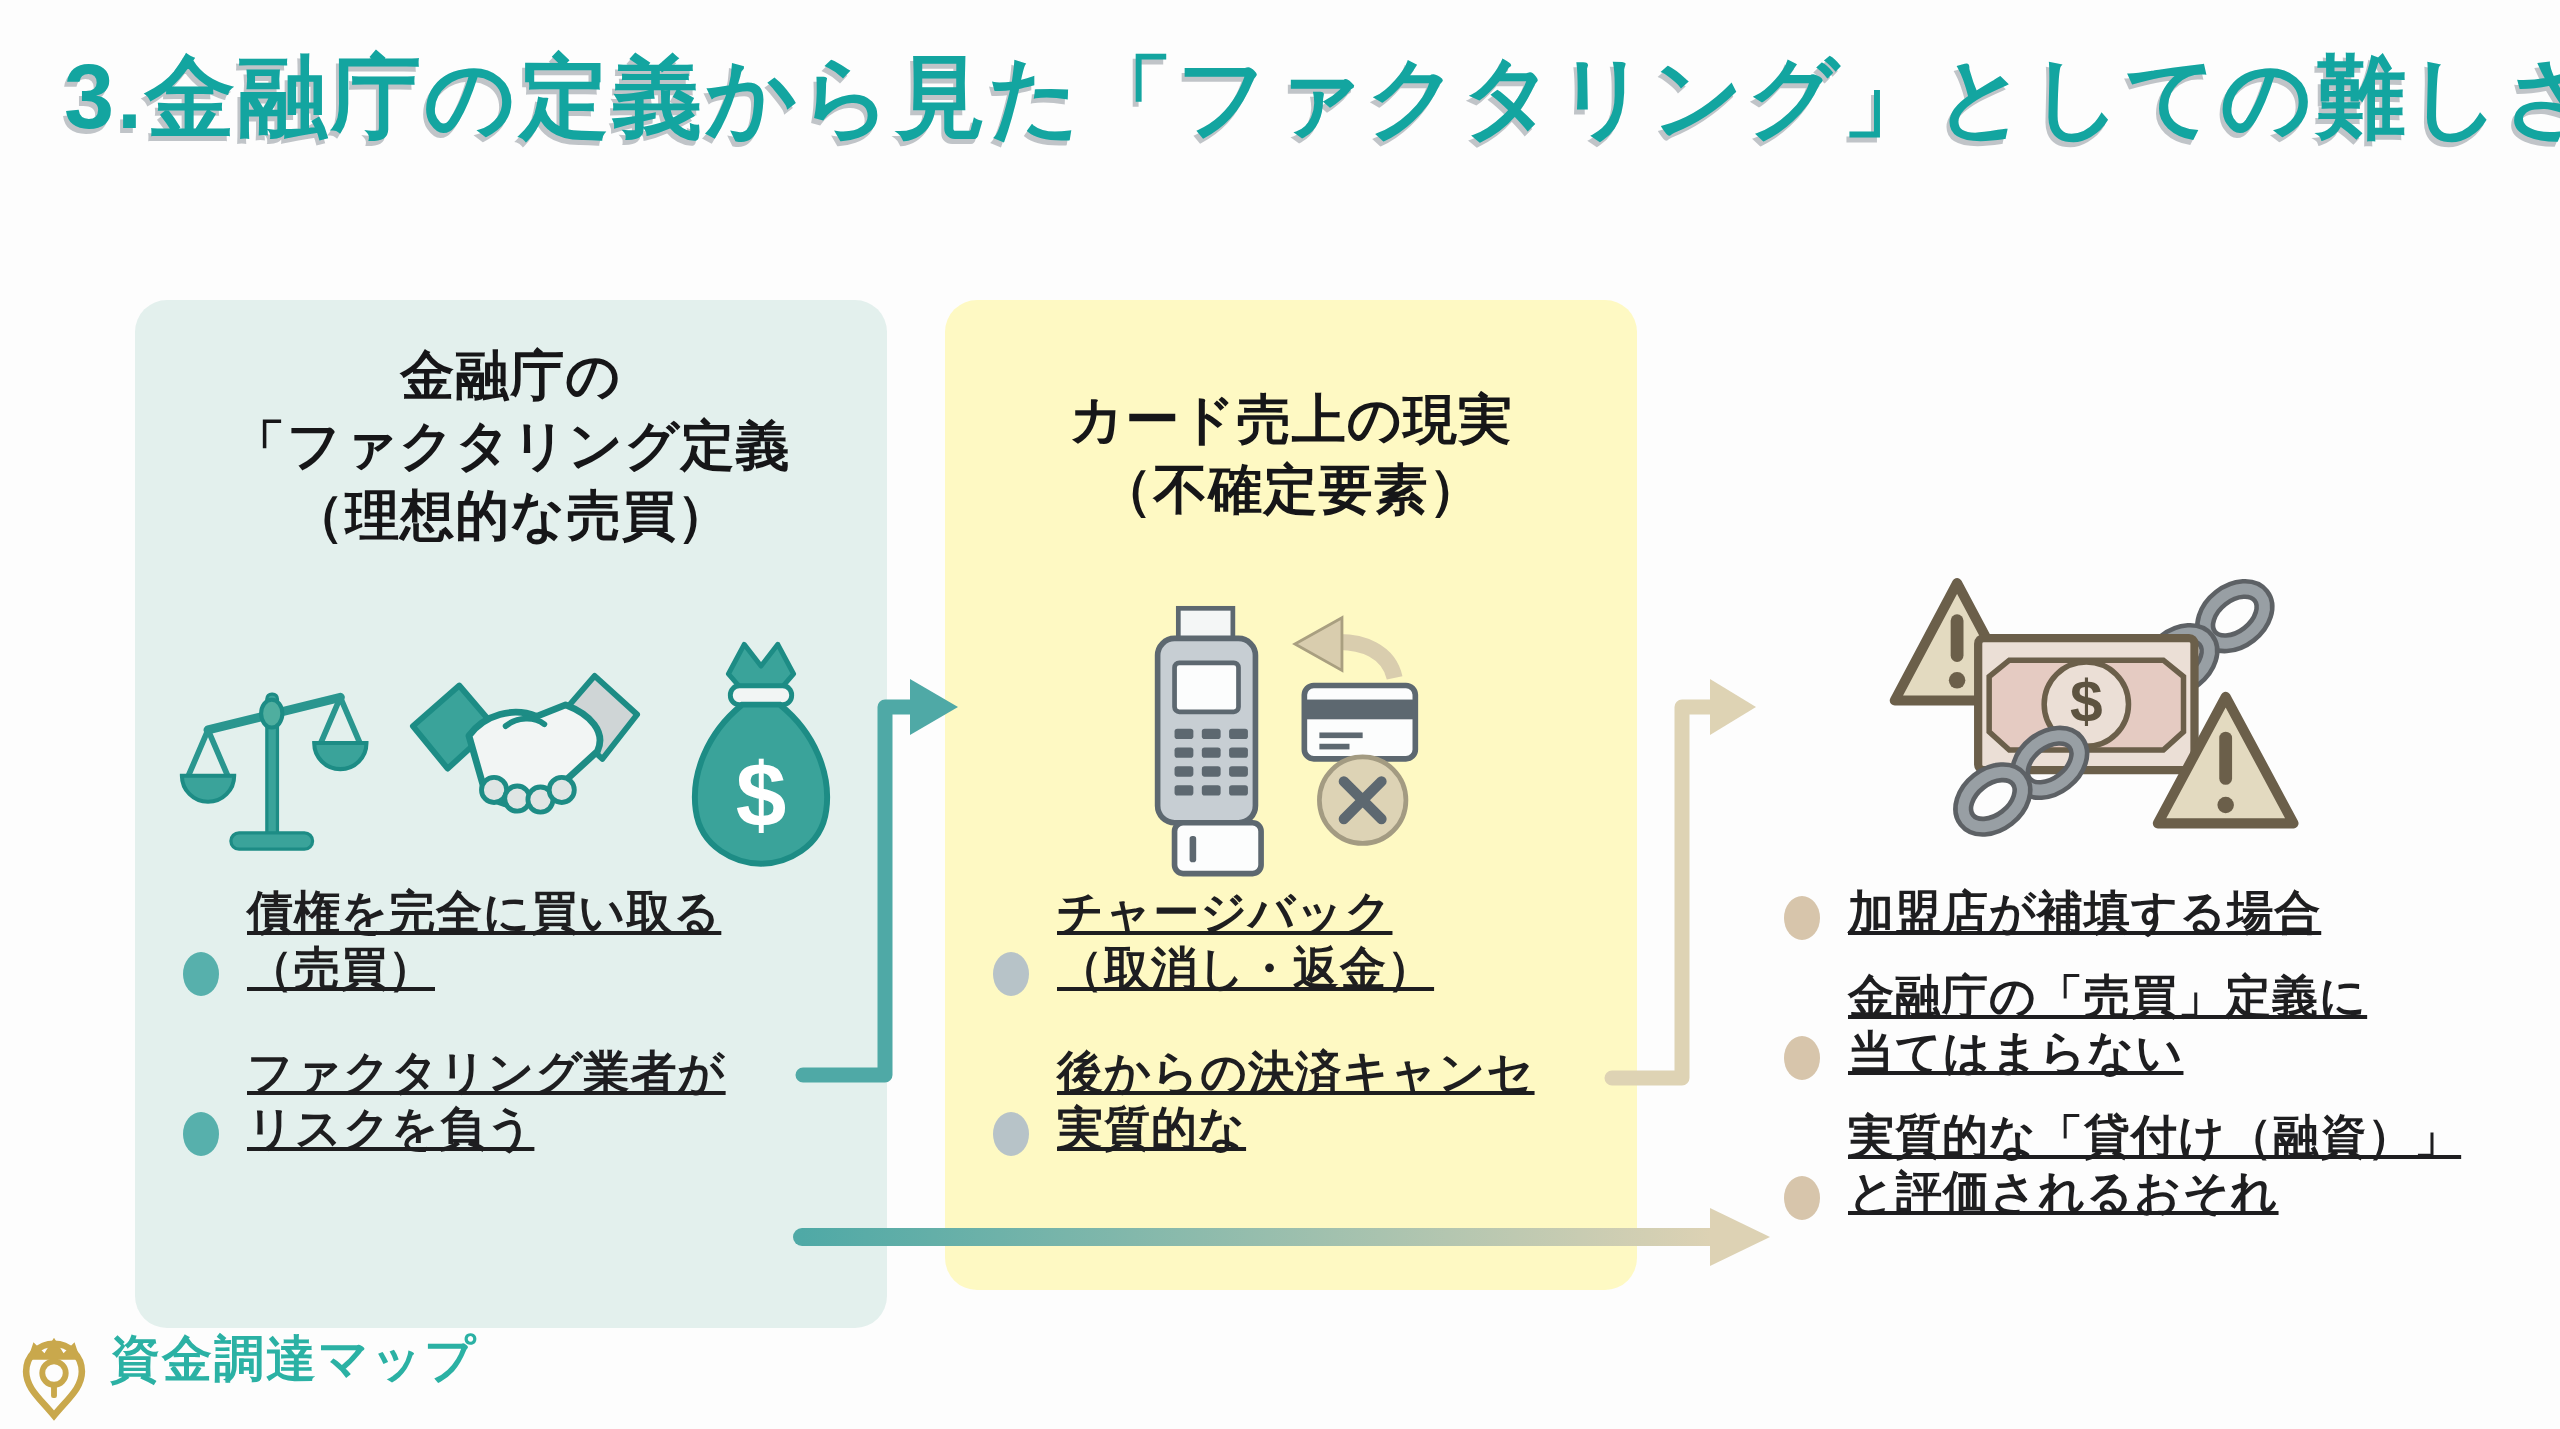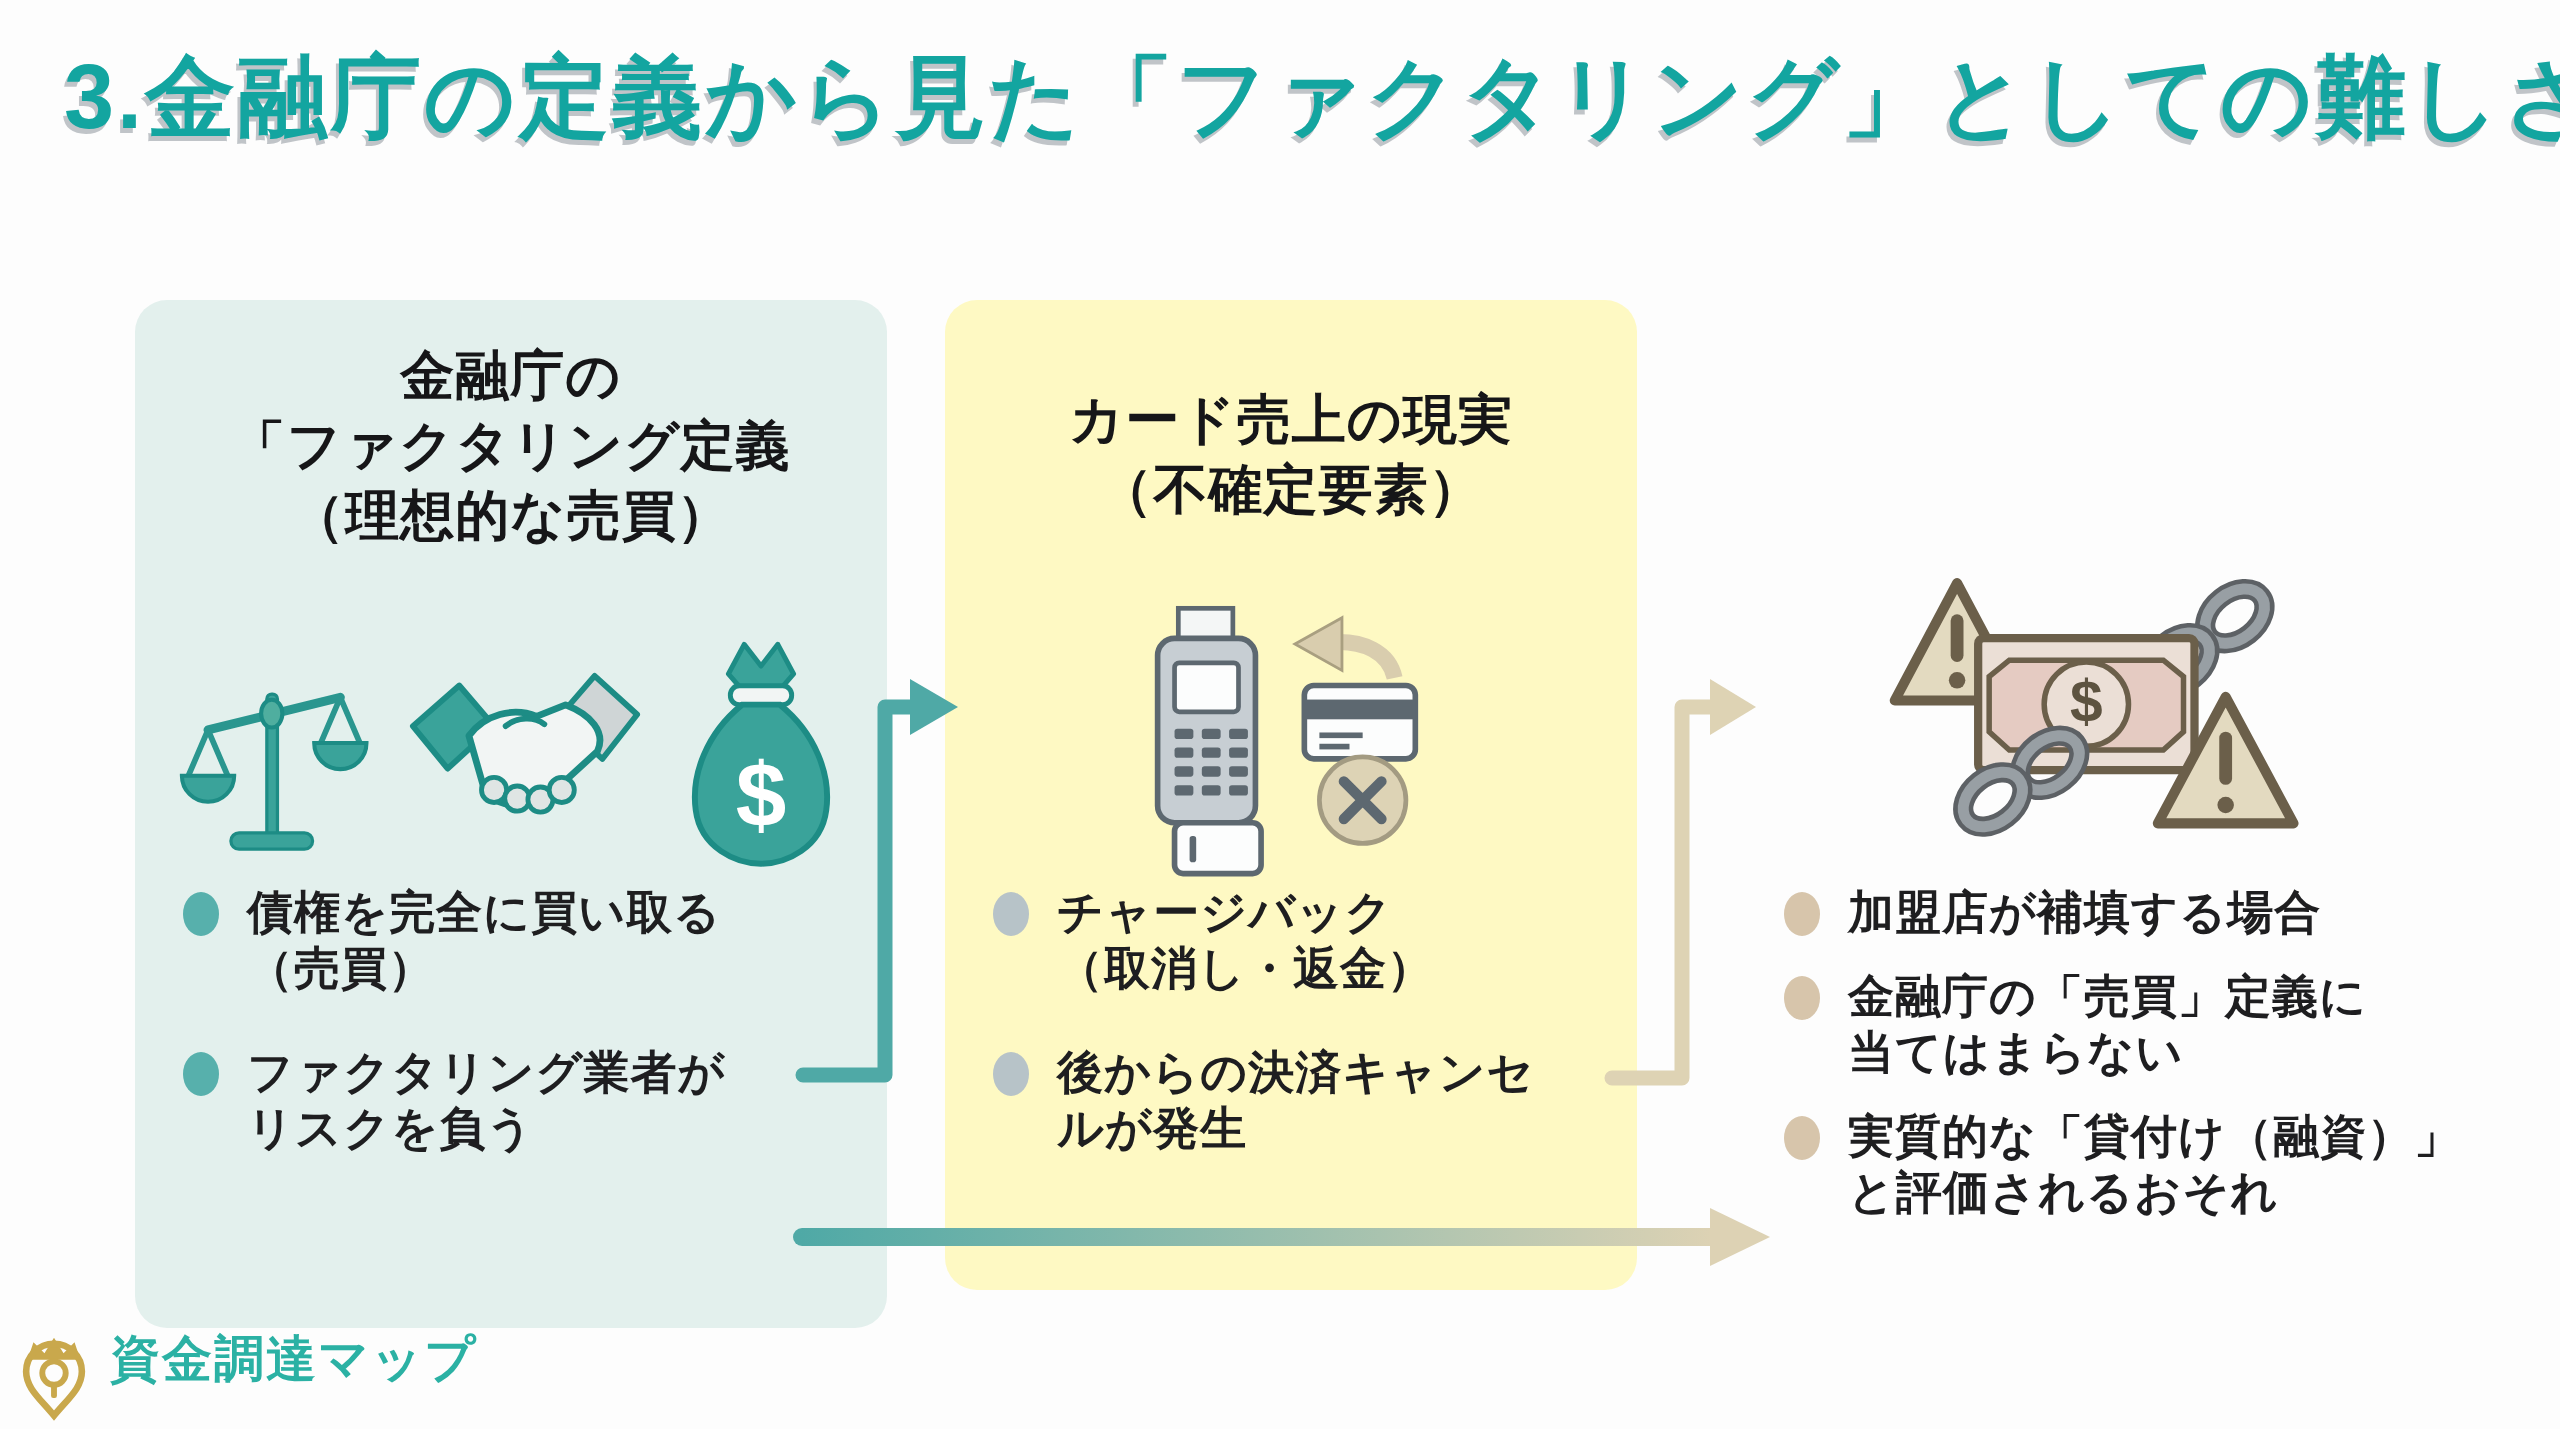--- a/index.html
+++ b/index.html
@@ -31,21 +31,21 @@
     display:flex;justify-content:center;align-items:flex-end;gap:36px;
   }
   .icon-slot{display:flex;align-items:flex-end;}
   .mid-icon{position:absolute;left:175px;top:298px;}
   .right-icon{position:absolute;left:100px;top:252px;}
   .bullets{
     position:absolute;left:48px;top:584px;right:10px;
     display:flex;flex-direction:column;gap:48px;
   }
   .col-right .bullets{left:14px;top:584px;gap:28px;}
-  .bullet{display:flex;align-items:flex-start;}
+  .bullet{display:flex;align-items:flex-end;text-decoration:underline;}
   .dot{
     flex:0 0 auto;width:36px;height:44px;border-radius:50%;
     margin:8px 28px 0 0;
   }
   .dot-teal{background:#57b0ac;}
   .dot-gray{background:#b7c3c8;}
   .dot-tan{background:#d7c5ab;}
   .bl{font-size:46px;line-height:56px;font-weight:700;letter-spacing:1px;}
   .bl div{white-space:nowrap;}
   .overlay{position:absolute;left:0;top:0;width:2560px;height:1429px;pointer-events:none;}
@@ -176,21 +176,21 @@
         <span class="dot dot-gray"></span>
         <div class="bl">
           <div>チャージバック</div>
           <div>（取消し・返金）</div>
         </div>
       </div>
       <div class="bullet">
         <span class="dot dot-gray"></span>
         <div class="bl">
           <div>後からの決済キャンセ</div>
-          <div>ルが発生</div>
+          <div>実質的な</div>
         </div>
       </div>
     </div>
   </div>
 
   <div class="col-right">
 
     <span class="right-icon">
       <svg width="440" height="286" viewBox="0 0 480 300">
         <g>

